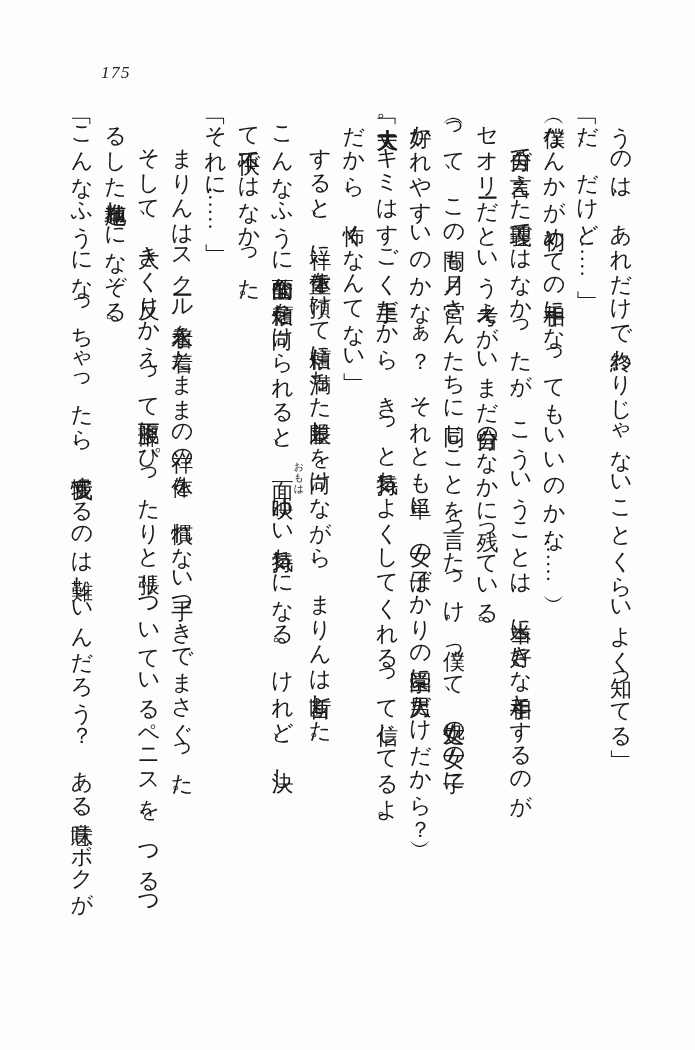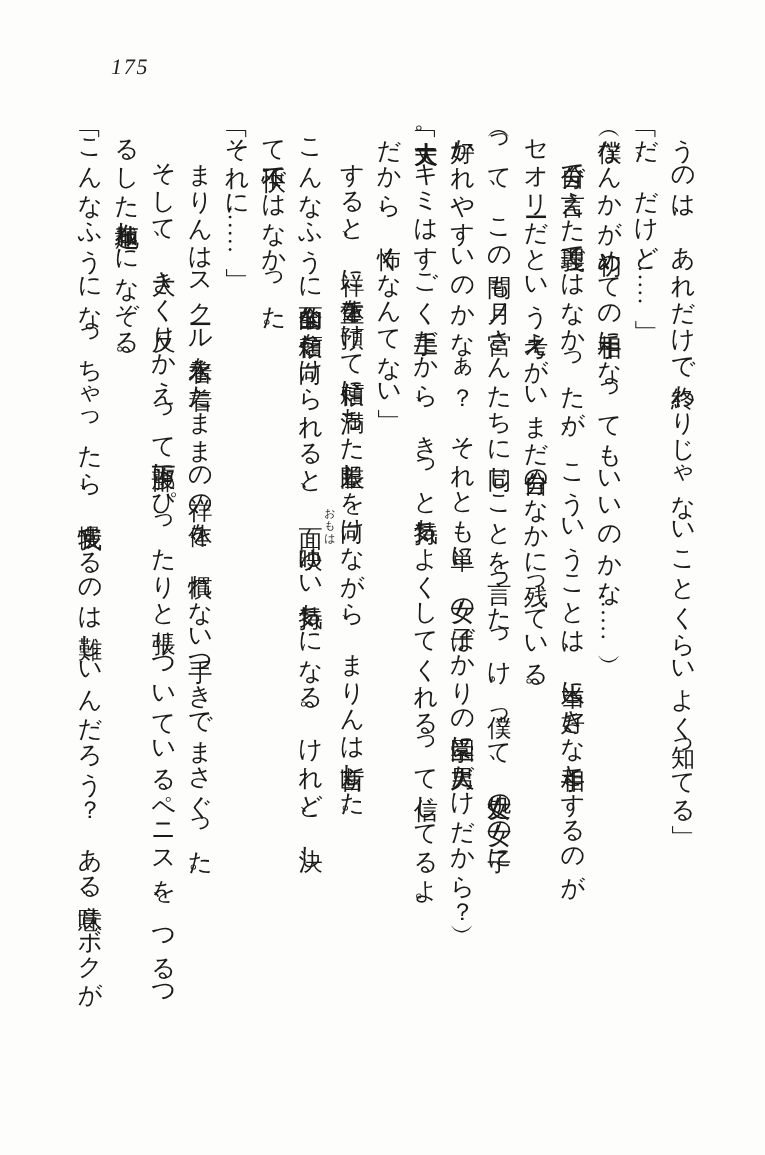--- a/index.html
+++ b/index.html
@@ -16,22 +16,22 @@
     position: relative;
     width: 695px;
     height: 1050px;
     background: #fdfdfb;
     color: #1b1b1b;
     font-family: "Liberation Serif", "DejaVu Serif", serif;
   }
   .page-number {
     position: absolute;
     left: 101px;
-    top: 50px;
-    font-size: 20px;
+    top: 63px;
+    font-size: 17px;
     font-style: italic;
     letter-spacing: 1.5px;
     color: #222;
   }
   .text-block {
     position: absolute;
     top: 111px;
     right: 57px;
     width: 570px;
     height: 880px;

